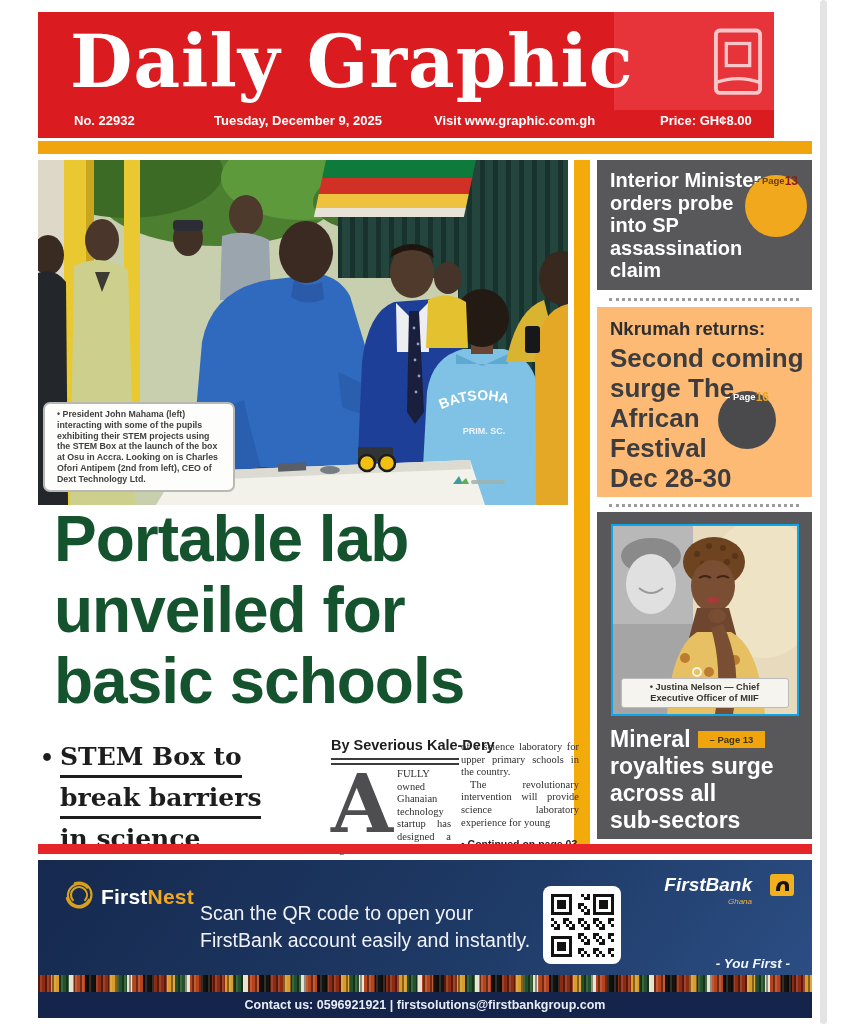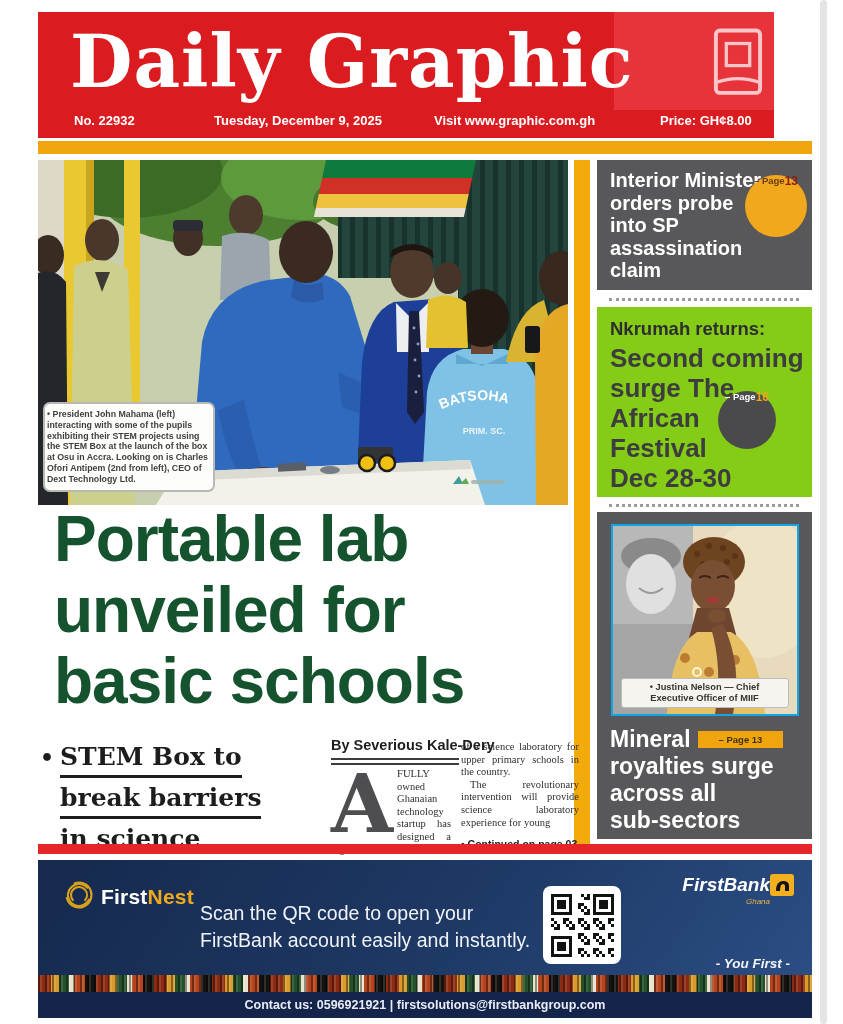--- a/index.html
+++ b/index.html
@@ -20,21 +20,21 @@
               font-size:16px;line-height:20px;color:#fff;padding-right:22px;}
   .book-icon{right:10px;top:14px;width:52px;height:74px;opacity:.72;z-index:1;}
   .mast-row{bottom:10px;font-size:13px;font-weight:bold;color:#ffffff;white-space:nowrap;}
   .mi-issue{left:36px;}  .mi-date{left:176px;} .mi-web{left:396px;} .mi-price{left:622px;z-index:3;}
 
   .orange-bar{left:38px;top:141px;width:774px;height:13px;background:#f0a50f;}
 
   
   .photo-wrap{left:38px;top:160px;width:530px;height:345px;overflow:hidden;background:#b9c39a;}
   .photo-caption{left:5px;top:242px;width:164px;background:#fdfdfb;border:2px solid #b9b9b3;
-                 border-radius:7px;padding:5px 2px;font-size:8.8px;line-height:10.8px;
+                 border-radius:7px;padding:5px 12px;font-size:8.8px;line-height:10.8px;
                  font-weight:bold;color:#3f3f3f;}
   .yellow-vbar{left:574px;top:160px;width:16px;height:685px;background:#f3ab0c;}
 
   
   .headline{left:54px;top:504px;width:545px;font-family:Liberation Sans, sans-serif;font-weight:bold;
             color:#14532d;font-size:64px;line-height:71px;letter-spacing:-1px;}
   .subhead{left:40px;top:740px;width:292px;font-family:"DejaVu Serif",serif;font-weight:bold;
            color:#1d1d1d;font-size:25px;line-height:33px;}
   .subhead .bullet{position:absolute;left:0;top:1px;font-size:22px;}
   .subhead .sh-lines{margin-left:20px;}
@@ -55,48 +55,48 @@
   .sidebar{left:597px;top:160px;width:215px;height:686px;}
   .story1{left:0;top:0;width:215px;height:130px;background:#58585a;padding:9px 0 0 13px;box-sizing:border-box;}
   .story1 .hl{font-size:20px;line-height:22.5px;font-weight:bold;color:#fff;white-space:nowrap;}
   .badge{border-radius:50%;text-align:center;display:flex;justify-content:center;}
   .badge .pl{font-size:9.5px;font-weight:bold;line-height:11px;}
   .badge .pn{font-size:12px;font-weight:bold;line-height:13px;}
   .badge1{right:5px;top:15px;width:62px;height:62px;background:#f2a81d;}
   .badge1 .pl{color:#6b3c10;} .badge1 .pn{color:#8c1d12;}
   .dotted-sep{left:12px;width:190px;border-top:3px dotted #9b9b9b;}
   .sep1{top:138px;} .sep2{top:344px;}
-  .story2{left:0;top:147px;width:215px;height:190px;background:#84cc16;padding:11px 0 0 13px;box-sizing:border-box;}
+  .story2{left:0;top:147px;width:215px;height:190px;background:#fdba74;padding:11px 0 0 13px;box-sizing:border-box;}
   .story2 .kicker{font-size:18.5px;font-weight:bold;color:#2e2e30;margin-bottom:3px;}
   .story2 .hl{font-size:26px;line-height:30px;font-weight:bold;color:#3d3d3f;white-space:nowrap;}
   .badge2{left:121px;top:231px;width:58px;height:58px;background:#4a4a4c;}
   .badge2 .pl{color:#ffffff;} .badge2 .pn{color:#f0a51c;}
   .story3{left:0;top:352px;width:215px;height:327px;background:#58585a;padding:12px 0 0 0;box-sizing:border-box;}
   .j-frame{position:relative;width:184px;height:188px;margin:0 auto;border:2px solid #0ea5e9;
            background:#e8dbbd;overflow:hidden;}
   .j-caption{position:absolute;left:50%;transform:translateX(-50%);bottom:6px;width:162px;
              background:#f6f4ee;border:1px solid #bbb;border-radius:3px;padding:3px 2px;
              font-size:9.3px;line-height:11px;font-weight:bold;color:#35342f;text-align:center;}
   .mineral{padding:10px 0 0 13px;}
   .mineral .row1{display:flex;align-items:center;gap:7px;}
   .mineral .hl{font-size:23px;line-height:27px;font-weight:bold;color:#fff;white-space:nowrap;}
-  .page-tag{background:#f0a50f;color:#3c3214;font-size:9.5px;font-weight:bold;padding:3px 21px;white-space:nowrap;}
+  .page-tag{background:#f0a50f;color:#3c3214;font-size:9.5px;font-weight:bold;padding:3px 12px;white-space:nowrap;}
 
   .red-bar{left:38px;top:844px;width:774px;height:10px;background:#e52528;}
 
   
   .ad{left:38px;top:860px;width:774px;height:158px;
       background:linear-gradient(125deg,#16294e 0%,#1e3a66 55%,#2d4f86 100%);overflow:hidden;}
   .fn-logo{left:26px;top:20px;display:flex;align-items:center;gap:7px;}
   .fn-text{font-size:21px;font-weight:bold;letter-spacing:.2px;}
   .fn-first{color:#ffffff;} .fn-nest{color:#f0a91e;}
   .ad-msg{left:162px;top:40px;font-size:19.5px;line-height:27px;color:#f0f2f7;}
   .qr-box{left:505px;top:26px;width:78px;height:78px;background:#fff;border-radius:8px;
           display:flex;align-items:center;justify-content:center;}
-  .fb-logo{right:18px;top:14px;display:flex;align-items:flex-start;gap:0;}
+  .fb-logo{right:18px;top:14px;display:flex;align-items:flex-start;gap:18px;}
   .fb-name{font-size:19px;font-weight:bold;font-style:italic;color:#fff;line-height:22px;}
   .fb-country{font-size:8px;font-style:italic;color:#f0b43c;text-align:right;margin-top:1px;}
   .tagline{right:22px;top:96px;font-size:13.5px;font-weight:bold;font-style:italic;color:#f2f4f9;}
   .kente{left:0;top:115px;width:774px;height:17px;
      background:
        repeating-linear-gradient(90deg,rgba(0,0,0,.38) 0 2px,rgba(255,255,255,.12) 2px 4px,transparent 4px 7px),
        repeating-linear-gradient(90deg,#8c2a12 0 13px,#d99b2a 13px 21px,#23512c 21px 31px,#e8e2cf 31px 36px,#b5441c 36px 47px,#151310 47px 58px);}
   .ad-footer{left:0;top:132px;width:774px;height:26px;background:#15244a;display:flex;
              align-items:center;justify-content:center;font-size:12.5px;font-weight:bold;color:#e8ecf5;}
 </style>

